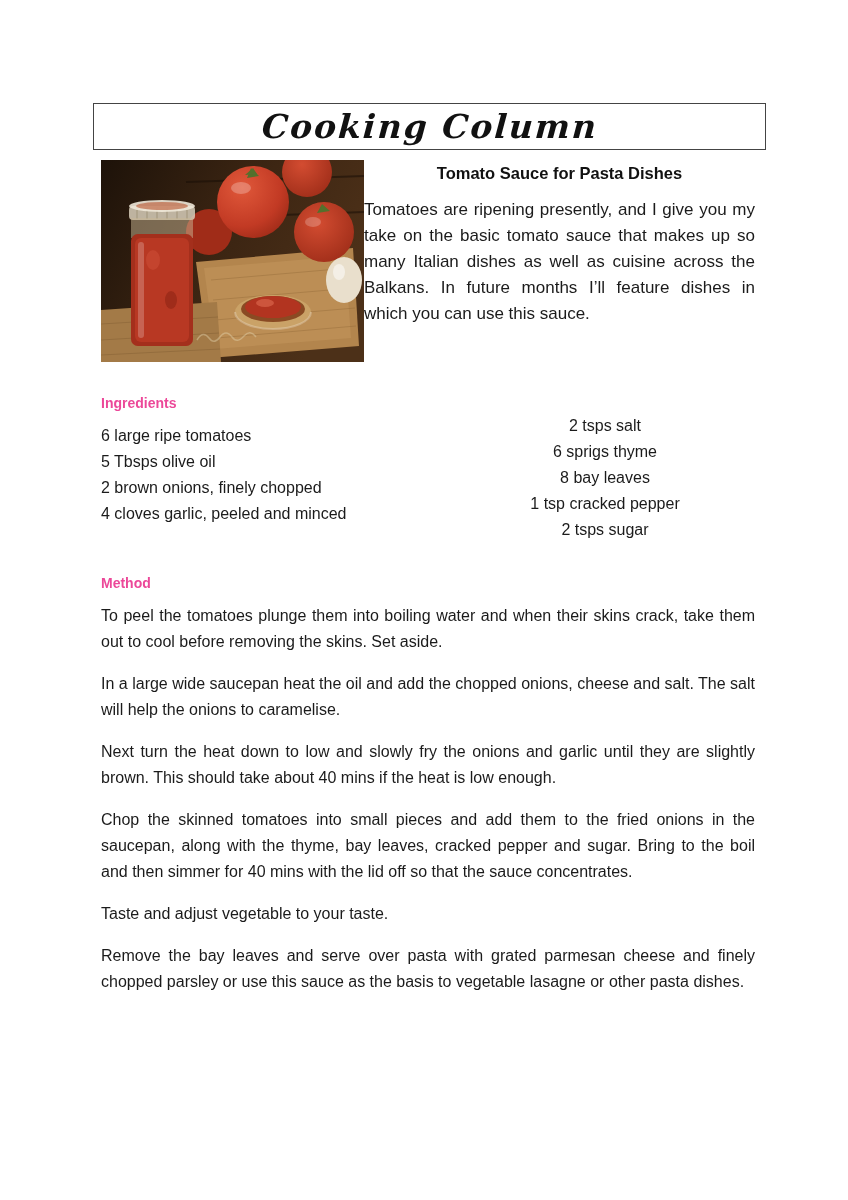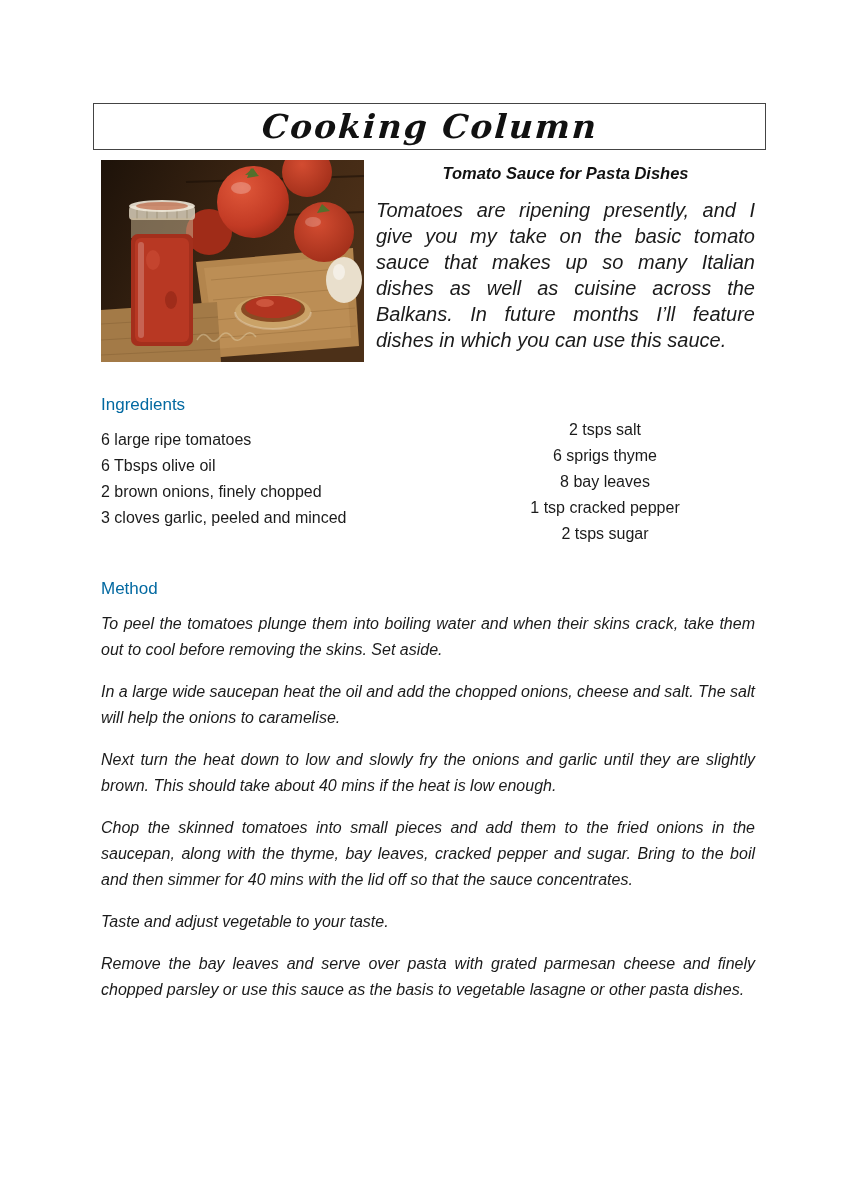--- a/index.html
+++ b/index.html
@@ -37,22 +37,20 @@
     transform: skewX(-4deg);
   }
   .content {
     position: absolute;
     left: 101px;
     top: 160px;
     width: 654px;
   }
   .top-row {
     display: flex;
-    gap: 12px;
-    font-style: italic;
   }
   .photo {
     width: 263px;
     height: 202px;
     flex: 0 0 263px;
     overflow: hidden;
     background: #2b1a0e;
   }
   .photo svg { display: block; width: 100%; height: 100%; }
   .intro-col {
@@ -60,39 +58,39 @@
     padding-top: 4px;
   }
   .recipe-title {
     font-size: 16.5px;
     font-weight: bold;
     text-align: center;
     margin-bottom: 14px;
     color: #111111;
   }
   .intro-text {
-    font-size: 20px;
+    font-size: 17px;
     line-height: 26px;
     text-align: justify;
   }
   .section-heading {
-    font-size: 17px;
-    font-weight: normal;
-    color: #0369a1;
+    font-size: 14px;
+    font-weight: bold;
+    color: #ec4899;
   }
   .ingredients-heading { margin-top: 33px; }
   .ingredients-row {
     display: flex;
     margin-top: 12px;
   }
   .ing-col { font-size: 16px; line-height: 26px; }
   .ing-col.left  { width: 354px; }
   .ing-col.right { flex: 1; margin-top: -10px; text-align: center; }
   .method-heading { margin-top: 32px; }
-  .method-paras { margin-top: 12px; font-style: italic; }
+  .method-paras { margin-top: 12px; }
   .method-paras p {
     font-size: 16px;
     line-height: 26px;
     text-align: justify;
     margin-bottom: 16px;
   }
 </style>
 </head>
 <body>
 
@@ -204,23 +202,23 @@
         <h2 class="recipe-title">Tomato Sauce for Pasta Dishes</h2>
         <p class="intro-text">Tomatoes are ripening presently, and I give you my take on the basic tomato sauce that makes up so many Italian dishes as well as cuisine across the Balkans. In future months I’ll feature dishes in which you can use this sauce.</p>
       </div>
     </div>
 
     <h3 class="section-heading ingredients-heading">Ingredients</h3>
 
     <div class="ingredients-row">
       <div class="ing-col left">
         <div>6 large ripe tomatoes</div>
-        <div>6 Tbsps olive oil</div>
+        <div>5 Tbsps olive oil</div>
         <div>2 brown onions, finely chopped</div>
-        <div>3 cloves garlic, peeled and minced</div>
+        <div>4 cloves garlic, peeled and minced</div>
       </div>
       <div class="ing-col right">
         <div>2 tsps salt</div>
         <div>6 sprigs thyme</div>
         <div>8 bay leaves</div>
         <div>1 tsp cracked pepper</div>
         <div>2 tsps sugar</div>
       </div>
     </div>
 

